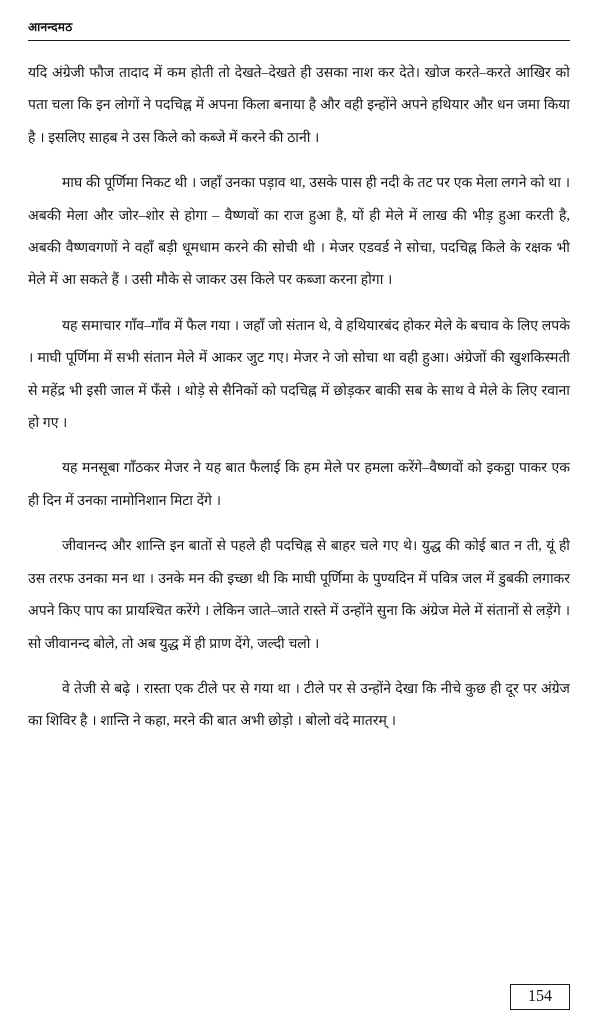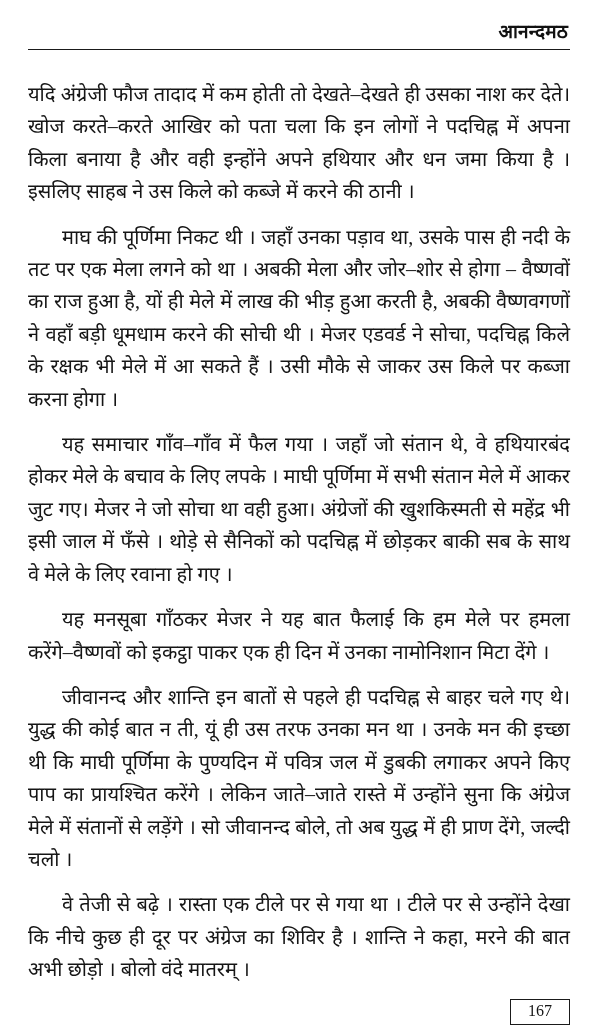--- a/index.html
+++ b/index.html
@@ -18,40 +18,40 @@
     position: relative;
     width: 600px;
     height: 1030px;
     box-sizing: border-box;
     padding: 18px 30px 20px 28px;
     display: flex;
     flex-direction: column;
   }
   
   .header {
-    text-align: right;
-    font-size: 19px;
+    text-align: left;
+    font-size: 12px;
     font-weight: bold;
     letter-spacing: 0.2px;
     padding-right: 2px;
     color: #111;
   }
   .header-rule {
     margin-top: 5px;
     border-top: 1.6px solid #1a1a1a;
     width: 100%;
   }
   
   .content {
     margin-top: 16px;
     flex: 1 1 auto;
   }
   p.para {
-    margin: 12px 0 13px 0;
-    font-size: 20px;
+    margin: 0 0 13px 0;
+    font-size: 14px;
     line-height: 32.4px;
     text-align: justify;
     text-justify: inter-word;
     word-spacing: 0.2px;
     hyphens: none;
   }
   p.para.indent {
     text-indent: 34px;
   }
   
@@ -83,16 +83,16 @@
   <div class="content">
     <p class="para">यदि अंग्रेजी फौज तादाद में कम होती तो देखते–देखते ही उसका नाश कर देते। खोज करते–करते आखिर को पता चला कि इन लोगों ने पदचिह्न में अपना किला बनाया है और वही इन्होंने अपने हथियार और धन जमा किया है । इसलिए साहब ने उस किले को कब्जे में करने की ठानी ।</p>
     <p class="para indent">माघ की पूर्णिमा निकट थी । जहाँ उनका पड़ाव था, उसके पास ही नदी के तट पर एक मेला लगने को था । अबकी मेला और जोर–शोर से होगा – वैष्णवों का राज हुआ है, यों ही मेले में लाख की भीड़ हुआ करती है, अबकी वैष्णवगणों ने वहाँ बड़ी धूमधाम करने की सोची थी । मेजर एडवर्ड ने सोचा, पदचिह्न किले के रक्षक भी मेले में आ सकते हैं । उसी मौके से जाकर उस किले पर कब्जा करना होगा ।</p>
     <p class="para indent">यह समाचार गाँव–गाँव में फैल गया । जहाँ जो संतान थे, वे हथियारबंद होकर मेले के बचाव के लिए लपके । माघी पूर्णिमा में सभी संतान मेले में आकर जुट गए। मेजर ने जो सोचा था वही हुआ। अंग्रेजों की खुशकिस्मती से महेंद्र भी इसी जाल में फँसे । थोड़े से सैनिकों को पदचिह्न में छोड़कर बाकी सब के साथ वे मेले के लिए रवाना हो गए ।</p>
     <p class="para indent">यह मनसूबा गाँठकर मेजर ने यह बात फैलाई कि हम मेले पर हमला करेंगे–वैष्णवों को इकट्ठा पाकर एक ही दिन में उनका नामोनिशान मिटा देंगे ।</p>
     <p class="para indent">जीवानन्द और शान्ति इन बातों से पहले ही पदचिह्न से बाहर चले गए थे। युद्ध की कोई बात न ती, यूं ही उस तरफ उनका मन था । उनके मन की इच्छा थी कि माघी पूर्णिमा के पुण्यदिन में पवित्र जल में डुबकी लगाकर अपने किए पाप का प्रायश्चित करेंगे । लेकिन जाते–जाते रास्ते में उन्होंने सुना कि अंग्रेज मेले में संतानों से लड़ेंगे । सो जीवानन्द बोले, तो अब युद्ध में ही प्राण देंगे, जल्दी चलो ।</p>
     <p class="para indent">वे तेजी से बढ़े । रास्ता एक टीले पर से गया था । टीले पर से उन्होंने देखा कि नीचे कुछ ही दूर पर अंग्रेज का शिविर है । शान्ति ने कहा, मरने की बात अभी छोड़ो । बोलो वंदे मातरम् ।</p>
   </div>
 
   <div class="footer">
-    <div class="page-number-box">167</div>
+    <div class="page-number-box">154</div>
   </div>
 
 </div>
 
 </body></html>

